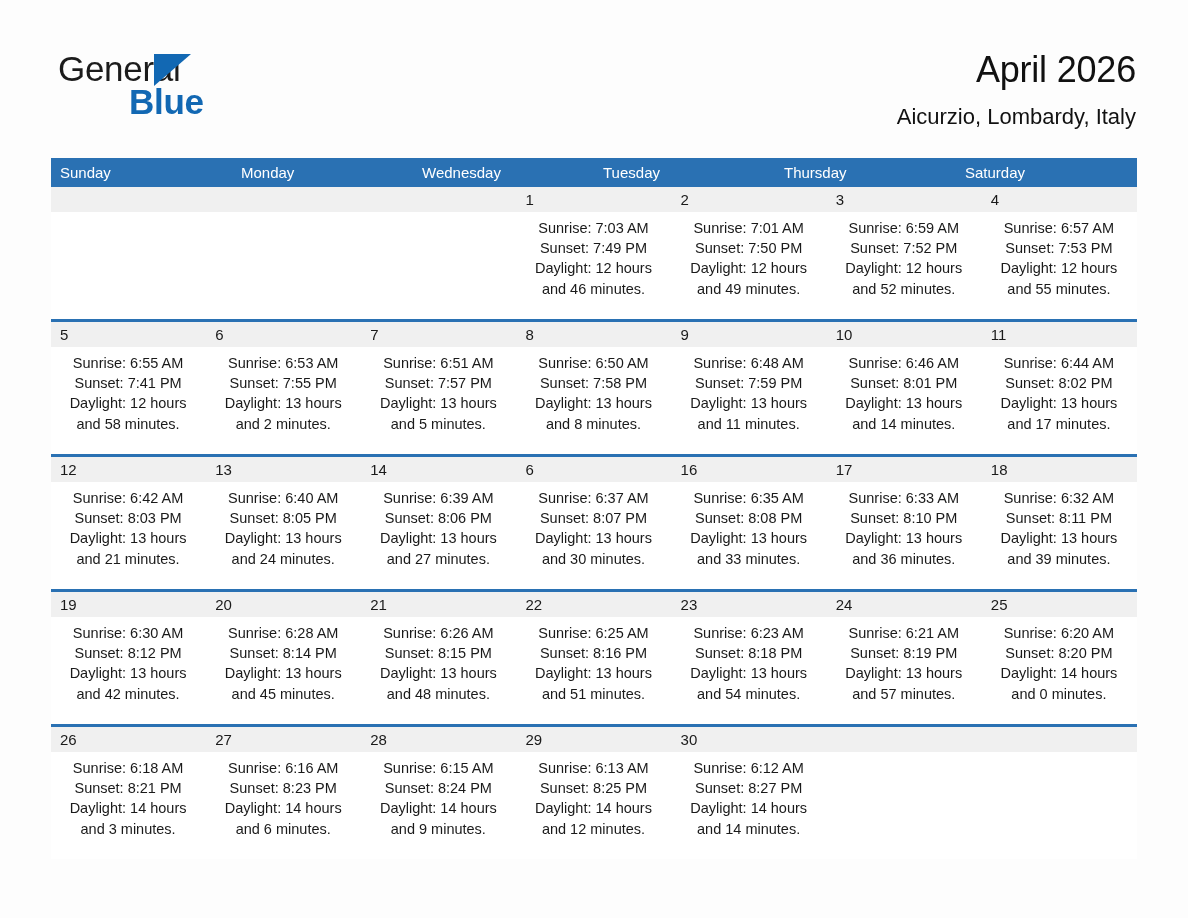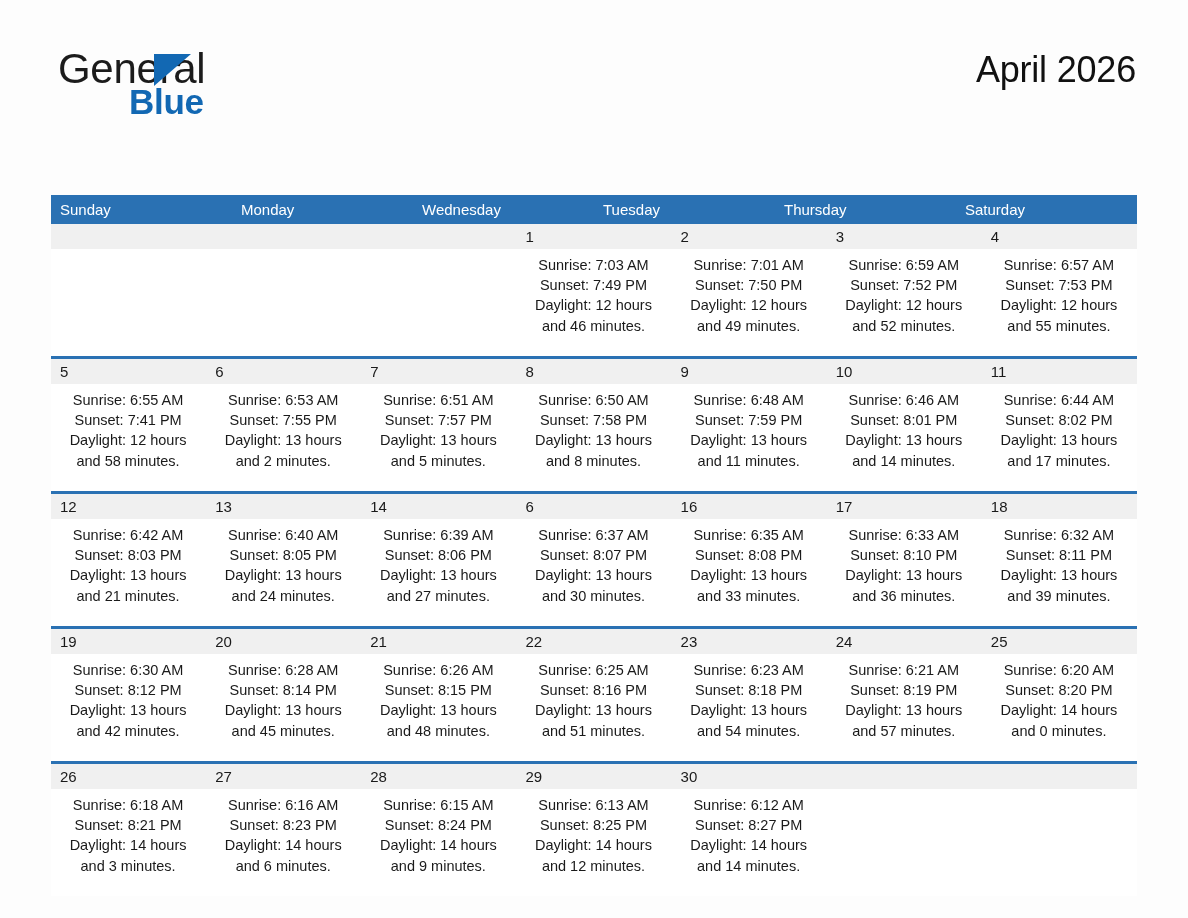--- a/index.html
+++ b/index.html
@@ -36,21 +36,21 @@
     position: absolute;
     left: 58px;
     top: 50px;
     width: 260px;
     height: 70px;
   }
   .logo-general {
     position: absolute;
     left: 0;
     top: 0;
-    font-size: 42px;
+    font-size: 35px;
     line-height: 38px;
     color: #1b1b1b;
     letter-spacing: -0.3px;
     font-weight: 400;
   }
   .logo-tri {
     position: absolute;
     left: 96px;
     top: 4px;
     width: 0;
@@ -89,21 +89,20 @@
     font-weight: 400;
     color: #111;
   }
 
   
   .calendar {
     position: absolute;
     left: 51px;
     top: 158px;
     width: 1086px;
-    margin-top: 37px;
   }
 
   .weekday-row {
     display: flex;
     background: #2a71b3;
     height: 29px;
   }
   .weekday {
     flex: 1 1 0;
     box-sizing: border-box;
@@ -164,20 +163,21 @@
   <div class="header">
 
     <div class="logo">
       <span class="logo-general">General</span>
       <span class="logo-tri"></span>
       <span class="logo-blue">Blue</span>
     </div>
 
     <div class="title-block">
       <div class="cal-title">April 2026</div>
+      <div class="cal-subtitle">Aicurzio, Lombardy, Italy</div>
     </div>
 
   </div>
 
   <div class="calendar">
 
     <div class="weekday-row">
       <div class="weekday">Sunday</div>
       <div class="weekday">Monday</div>
       <div class="weekday">Wednesday</div>

